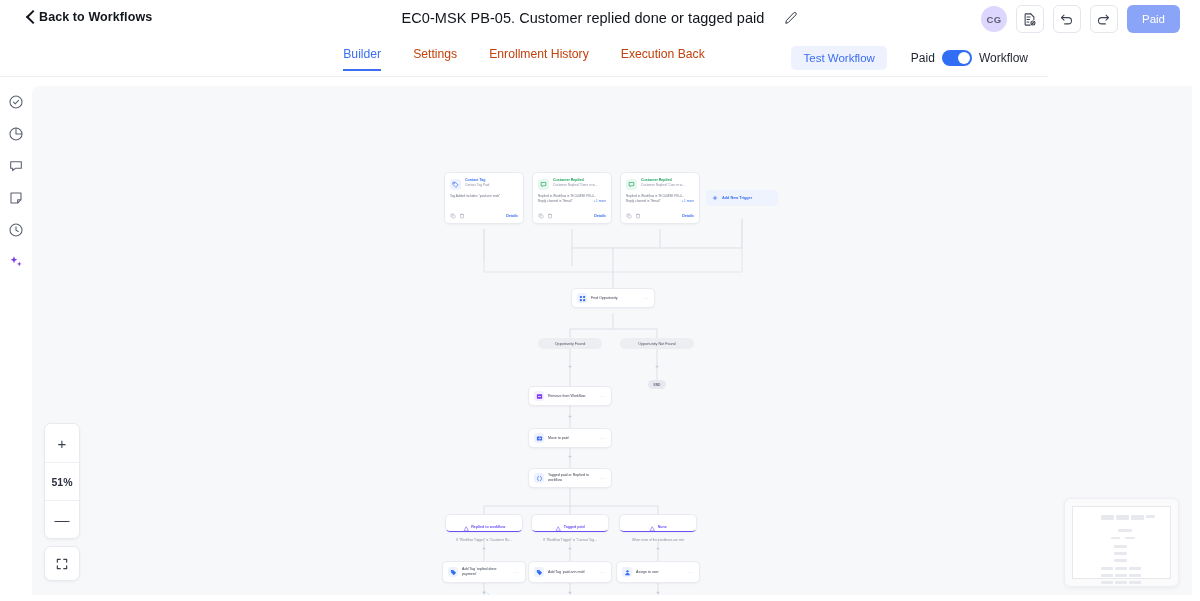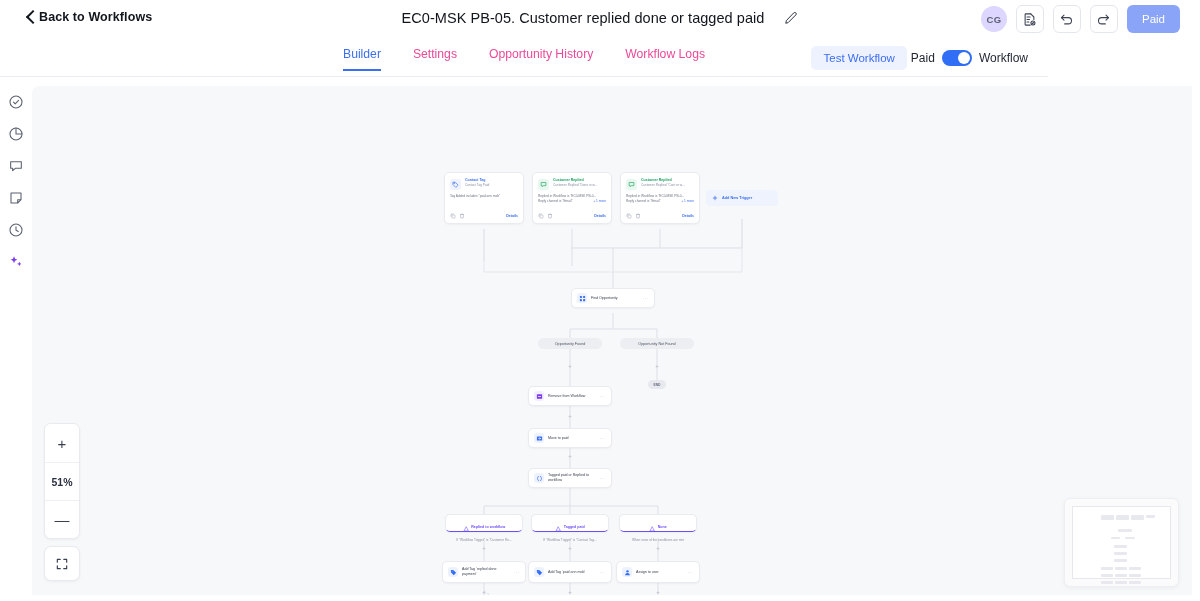--- a/index.html
+++ b/index.html
@@ -65,29 +65,29 @@
   .tabbar {
     position: absolute; top: 39px; left: 0; width: 1048px; height: 38px;
     border-bottom: 1px solid #e9ecf1; background: #fff;
   }
   .tabs {
     position: absolute; left: 0; right: 0; top: 0; height: 38px;
     display: flex; justify-content: center; align-items: flex-start; gap: 32px;
     padding-top: 8px;
   }
   .tab {
-    font-size: 12.2px; color: #ec4899; cursor: pointer;
+    font-size: 12.2px; color: #c2410c; cursor: pointer;
     padding-bottom: 8px; border-bottom: 2px solid transparent;
     font-weight: 400;
   }
   .tab.active { color: #3b6ef0; font-weight: 500; border-bottom-color: #3b6ef0; }
 
   .tabbar-right {
     position: absolute; right: 20px; top: 7px;
-    display: flex; align-items: center; gap: 4px;
+    display: flex; align-items: center; gap: 24px;
   }
   .test-wf-btn {
     background: #eef2fe; color: #3b6ef0; border: none;
     height: 24px; padding: 0 12px; border-radius: 5px;
     font-size: 11.5px; font-weight: 500; cursor: pointer; font-family: inherit;
   }
   .publish-toggle { display: flex; align-items: center; gap: 7px; }
   .toggle-label { font-size: 12px; color: #1f2430; }
   .toggle {
     width: 30px; height: 16px; border-radius: 9px; background: #2f6ef5;
@@ -287,22 +287,22 @@
         </svg>
     </div>
     <button class="saved-btn">Paid</button>
   </div>
 </div>
 
 <div class="tabbar">
   <div class="tabs">
     <div class="tab active">Builder</div>
     <div class="tab">Settings</div>
-    <div class="tab">Opportunity History</div>
-    <div class="tab">Workflow Logs</div>
+    <div class="tab">Enrollment History</div>
+    <div class="tab">Execution Back</div>
   </div>
   <div class="tabbar-right">
     <button class="test-wf-btn">Test Workflow</button>
     <div class="publish-toggle">
       <span class="toggle-label">Paid</span>
       <div class="toggle">
           <div class="knob"></div>
         </div>
       <span class="toggle-label">Workflow</span>
     </div>

